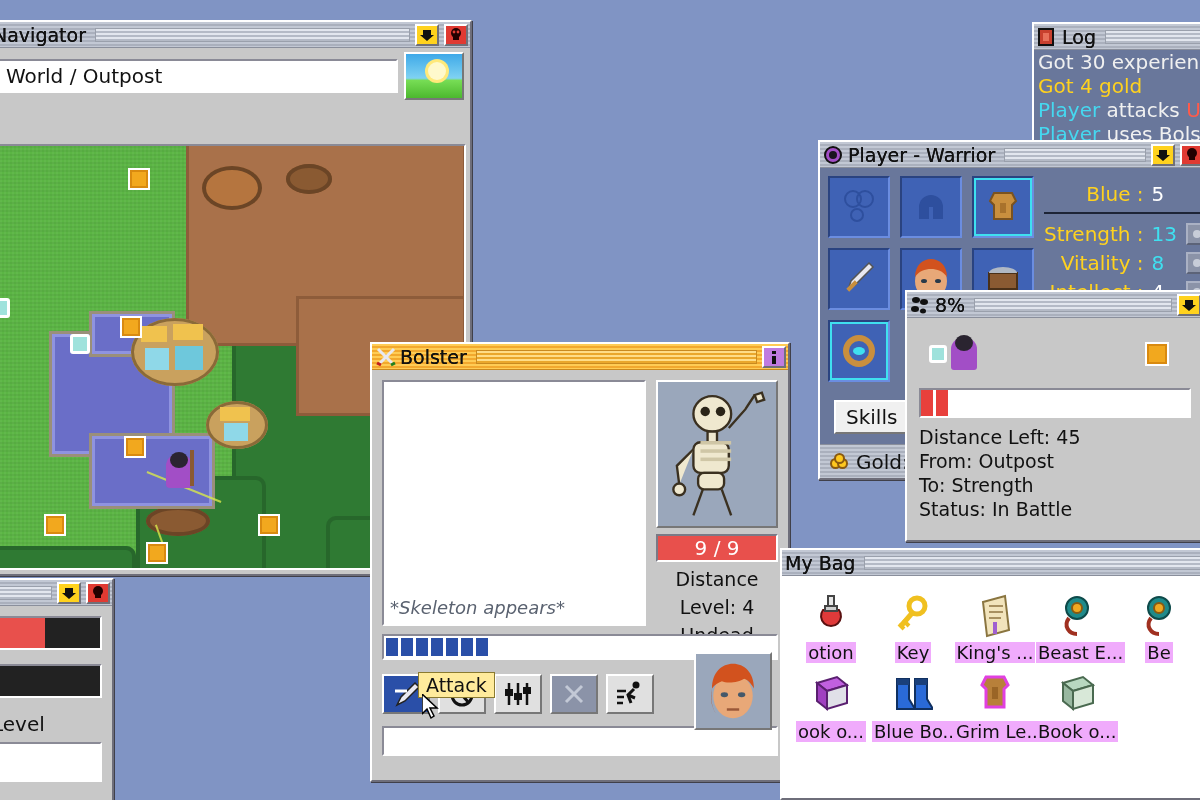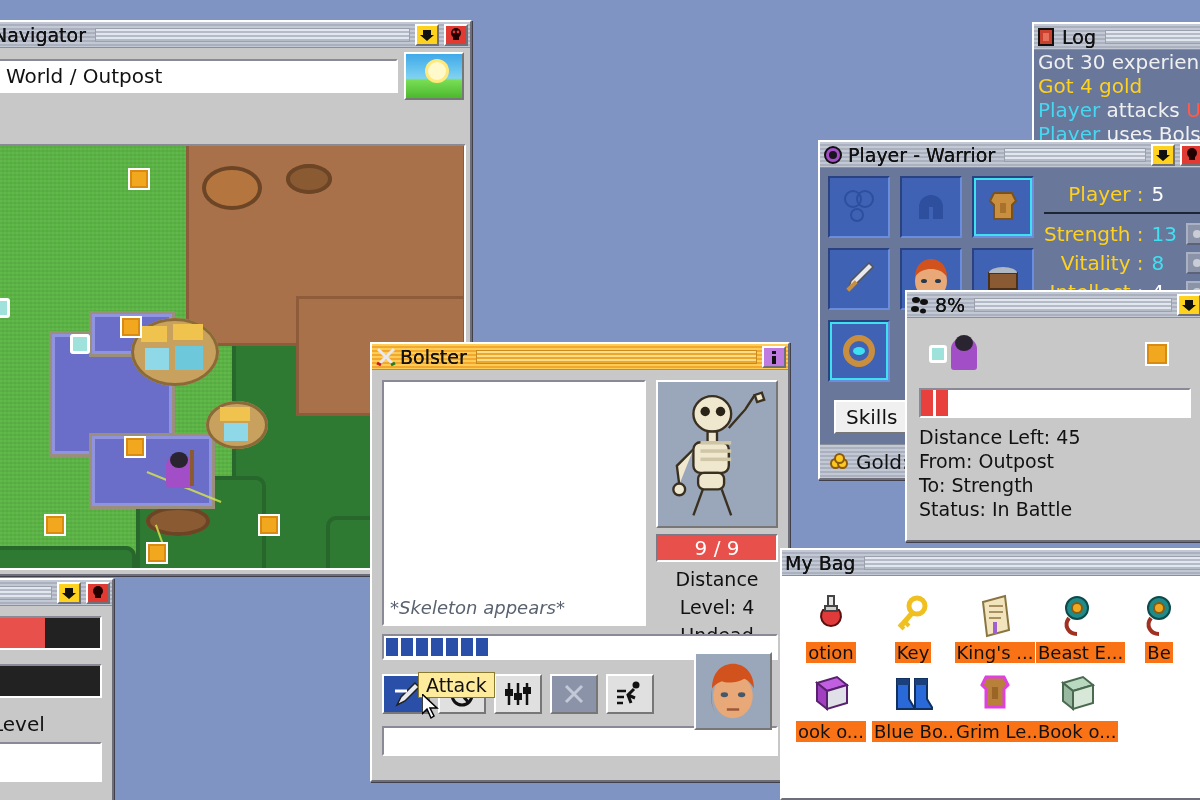--- a/index.html
+++ b/index.html
@@ -137,21 +137,21 @@
                border-right-color:#fff; border-bottom-color:#fff; }
   #btl-portrait { position:absolute; right:16px; bottom:50px; width:78px; height:78px; background:#9aa7bb;
                   border:2px solid #fff; border-right-color:#777; border-bottom-color:#777; }
 
   
   #bag { left:780px; top:548px; width:440px; height:252px; }
   #bag .body { background:#fff; padding:8px; }
   .bagrow { display:flex; gap:0px; }
   .bagitem { width:82px; text-align:center; }
   .bagicon { height:58px; display:flex; align-items:flex-end; justify-content:center; }
-  .baglabel { font-size:18px; color:#111; background:#f97316; display:inline-block; padding:0 2px; white-space:nowrap; }
+  .baglabel { font-size:18px; color:#111; background:#f0abfc; display:inline-block; padding:0 2px; white-space:nowrap; }
 
   
   #stats { left:-58px; top:578px; width:172px; height:240px; }
   #stats .body { padding:10px; }
   .sbar { height:34px; margin-bottom:14px; border:2px solid #8a8a96; border-right-color:#fff; border-bottom-color:#fff;
           background:#222; display:flex; }
   .sbar i { height:100%; }
   .slabel { font-size:20px; color:#111; white-space:nowrap; }
   #stats-input { height:40px; margin-top:6px; background:#fff;
                  border:2px solid #8a8a96; border-right-color:#fff; border-bottom-color:#fff; }
@@ -328,21 +328,21 @@
         <div class="slot eq">
           <svg width="44" height="44" viewBox="0 0 44 44">
               <circle cx="22" cy="22" r="13" fill="none" stroke="#c98f3e" stroke-width="6"></circle>
               <ellipse cx="22" cy="22" rx="6" ry="4" fill="#3fe0f0"></ellipse>
             </svg>
         </div>
       </div>
 
       <div class="stats">
         <div class="statrow">
-          <span>Player :</span>
+          <span>Blue :</span>
           <span class="statval">5</span>
           <span style="width:22px"></span>
         </div>
         <div class="hr"></div>
         <div id="stat-rows">
             <div class="statrow">
               <span>Strength :</span>
               <span class="statval boost">13</span>
               <span class="plusbtn"></span>
             </div>

